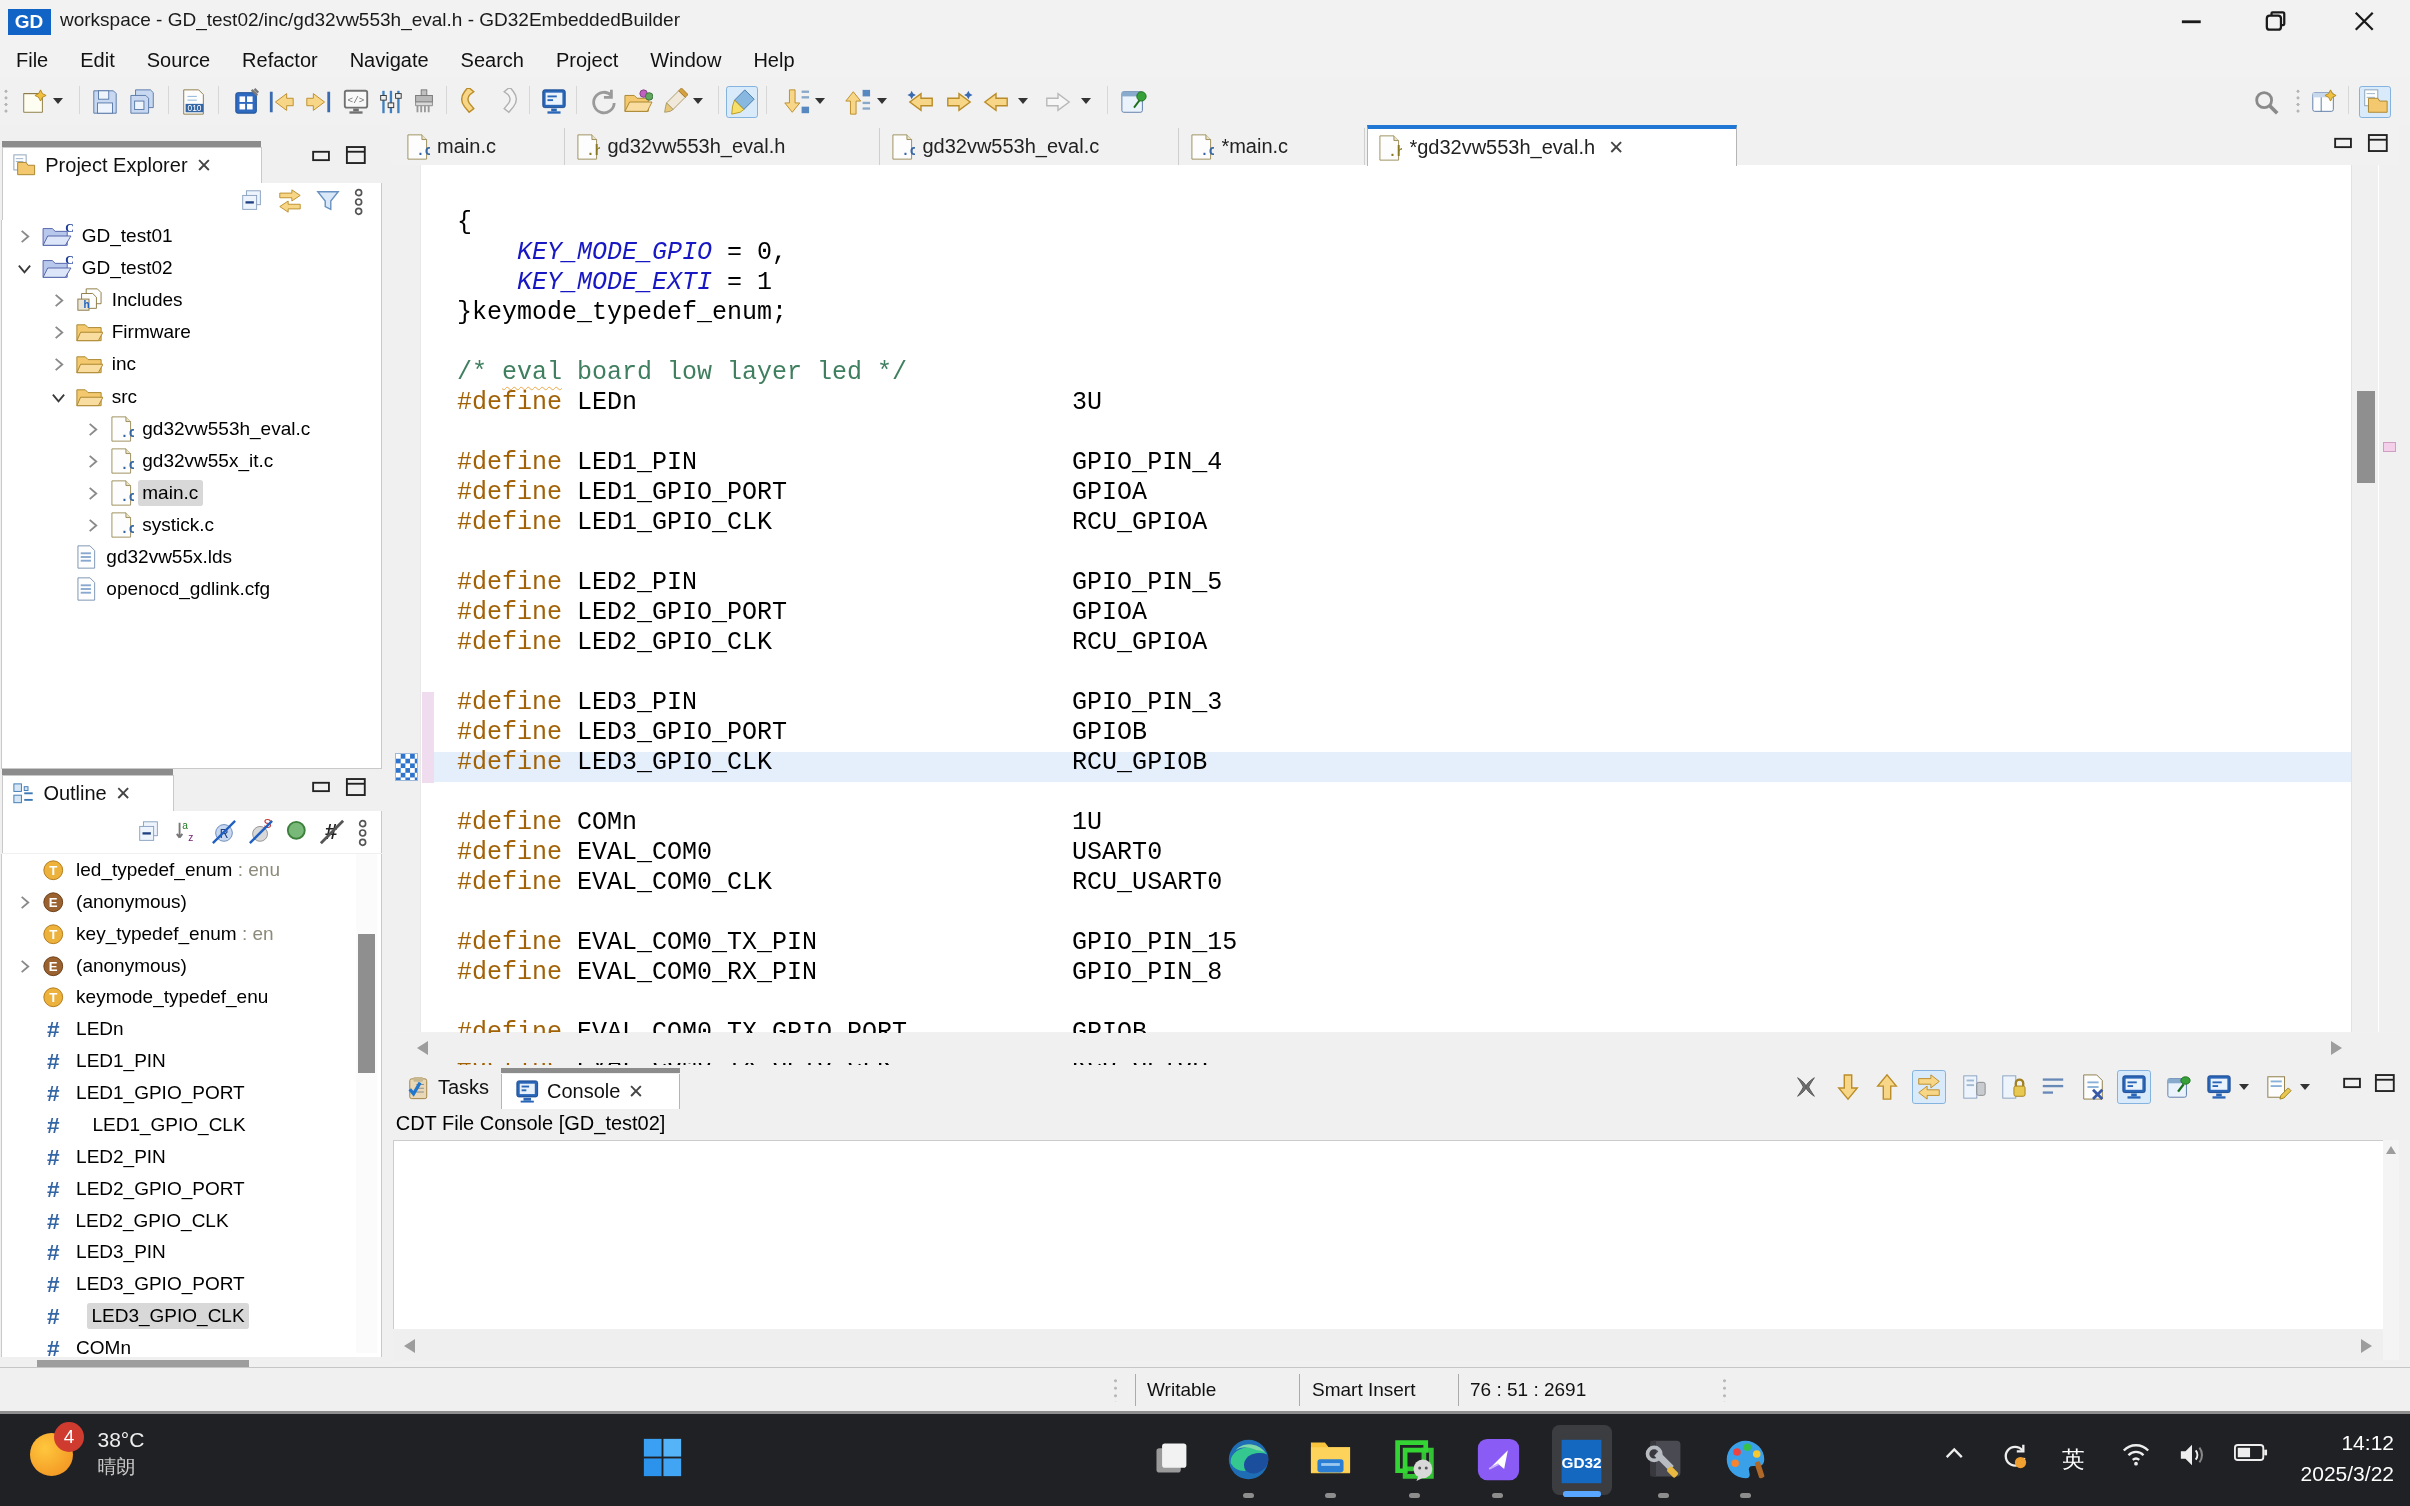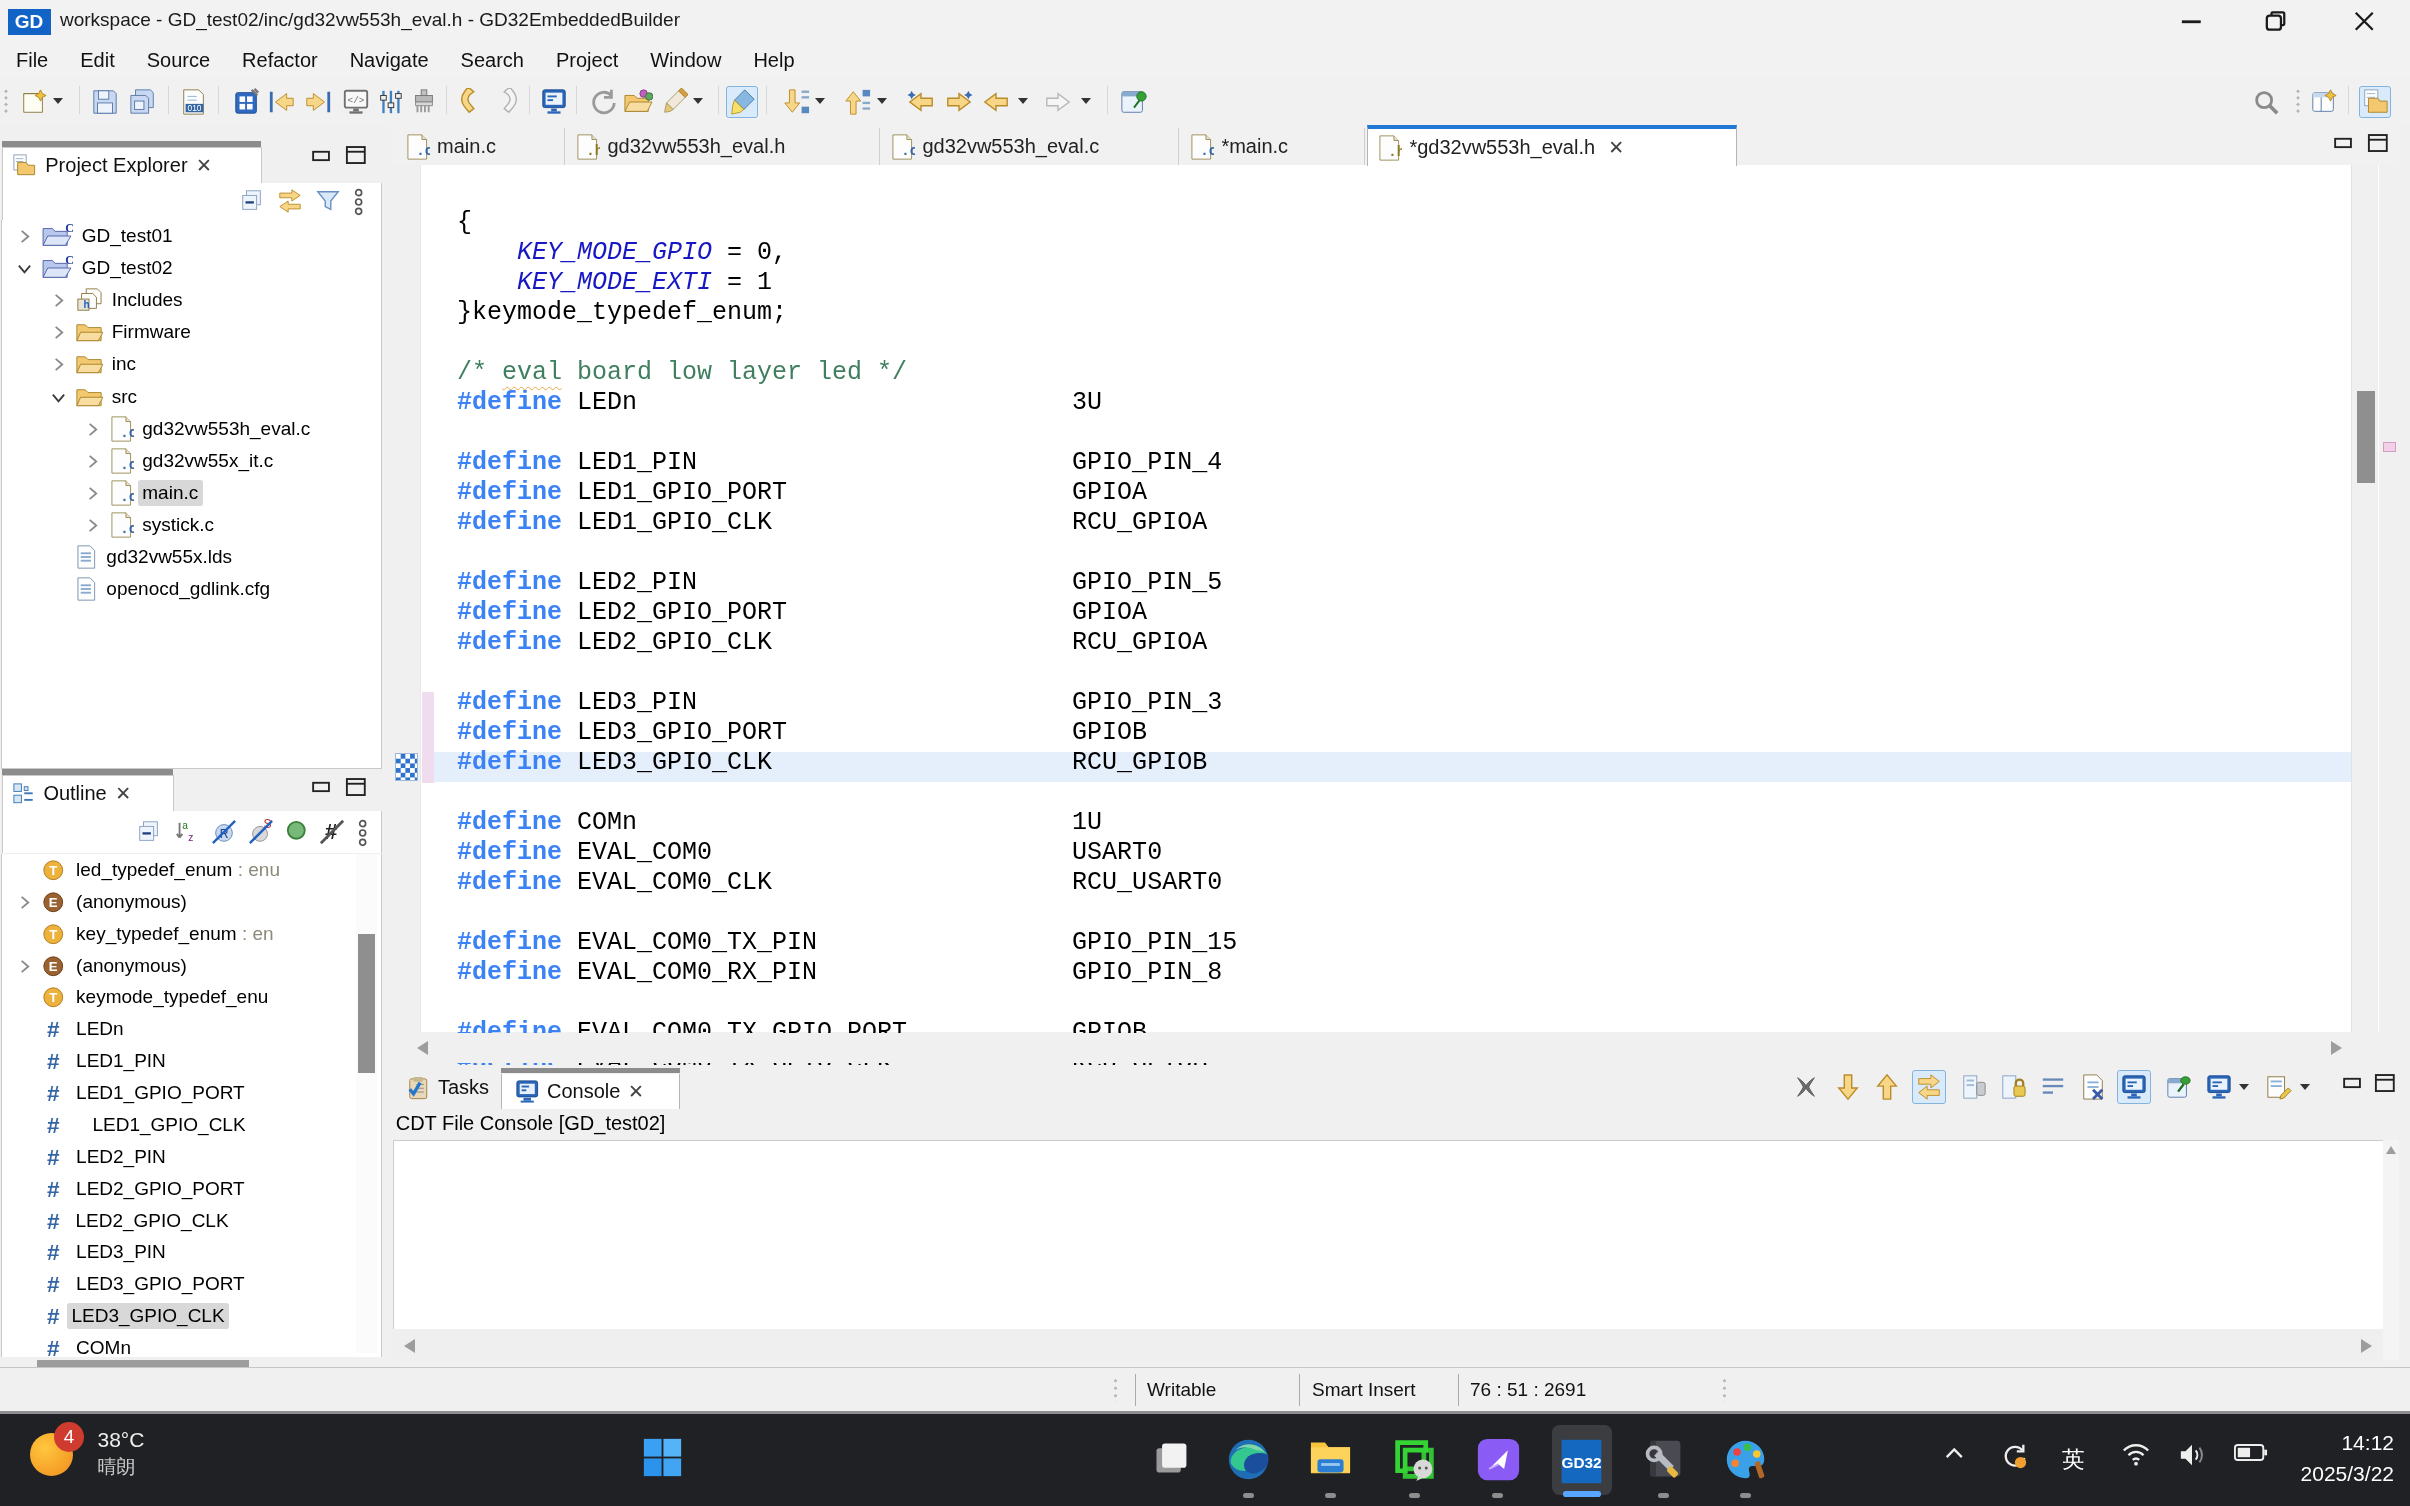--- a/index.html
+++ b/index.html
@@ -56,21 +56,21 @@
   #tab-row { position:absolute; left:0; top:2.8px; width:2008px; height:38px; border-bottom:0.9px solid #c3c3c3; }
   .etab { position:absolute; top:0; height:38px; display:flex; align-items:center; padding-left:9.4px; gap:7.5px; border-right:0.9px solid #cfcfcf; font-size:20px; color:#222; background:#f1f1f1; }
   .etab.active { background:#fff; border-top:4.7px solid #2077d4; border-right:0.9px solid #b5b5b5; border-left:0.9px solid #b5b5b5; z-index:3; }
   #editor-body { position:absolute; left:0; top:40px; width:2008px; height:867px; background:#fff; }
   #ed-ruler { position:absolute; left:0; top:0; width:30px; height:867px; background:#f0f0f0; border-right:0.9px solid #e8e8e8; }
   #ed-diffcol { position:absolute; left:31px; top:0; width:12.2px; height:867px; background:#fff; }
   #ed-diff-pink { position:absolute; left:31px; width:12.2px; background:#efdcef; }
   #ed-checker { position:absolute; left:3.8px; width:23.5px; background:repeating-conic-gradient(#2f74cc 0% 25%, #ffffff 0% 50%) 0 0/9.4px 9.4px; border:0.9px solid #9db8d8; }
   #cur-line { position:absolute; left:43px; width:1917px; background:#e5effb; }
   #code { position:absolute; left:66px; top:43px; font-family:"Liberation Mono",monospace; font-size:25px; line-height:30px; color:#000; white-space:pre; }
-  .cd { color:#3b82f6; font-weight:bold; }
+  .cd { color:#a16207; font-weight:normal; }
   .ce { color:#1717c4; font-style:italic; }
   .cc { color:#3f7f5f; }
   .ccw { color:#3f7f5f; text-decoration:underline wavy #eda647; text-decoration-thickness:1.4px; text-underline-offset:6.6px; }
   #ed-vscroll { position:absolute; left:1960px; top:0; width:27px; height:867px; background:#f0f0f0; border-left:0.9px solid #e2e2e2; }
   #ed-vthumb { position:absolute; left:4.7px; top:226px; width:18px; height:92px; background:#8f8f8f; }
   #ed-overview { position:absolute; left:1988px; top:0; width:21px; height:867px; background:#f0f0f0; }
   #ed-ovmark { position:absolute; left:3.8px; top:277px; width:13px; height:10.4px; background:#f3cfe9; border:0.9px solid #cf9fc3; }
   #ed-hscroll { position:absolute; left:0; top:908px; width:2008px; height:30px; background:#f0f0f0; }
 
   .scroll-arrow { position:absolute; width:0; height:0; }
@@ -804,21 +804,21 @@
           </span>
           <span class="tree-label" style="margin-left:5.6px">LED3_GPIO_PORT</span>
         </div>
         <div class="tree-row" style="top: 446px;">
           <span style="margin-left:30px"></span>
           <span style="margin-left:9.4px;display:flex">
             <svg width="24.5" height="24.5" viewBox="0 0 26 26">
               <text x="13" y="21" font-size="24" font-weight="bold" fill="#3465a4" text-anchor="middle" font-family="Liberation Sans">#</text>
             </svg>
           </span>
-          <span class="tree-label sel" style="margin-left:1px">LED3_GPIO_CLK</span>
+          <span class="tree-label sel" style="margin-left:21px">LED3_GPIO_CLK</span>
         </div>
         <div class="tree-row" style="top: 478px;">
           <span style="margin-left:30px"></span>
           <span style="margin-left:9.4px;display:flex">
             <svg width="24.5" height="24.5" viewBox="0 0 26 26">
               <text x="13" y="21" font-size="24" font-weight="bold" fill="#3465a4" text-anchor="middle" font-family="Liberation Sans">#</text>
             </svg>
           </span>
           <span class="tree-label" style="margin-left:5.6px">COMn</span>
         </div>

